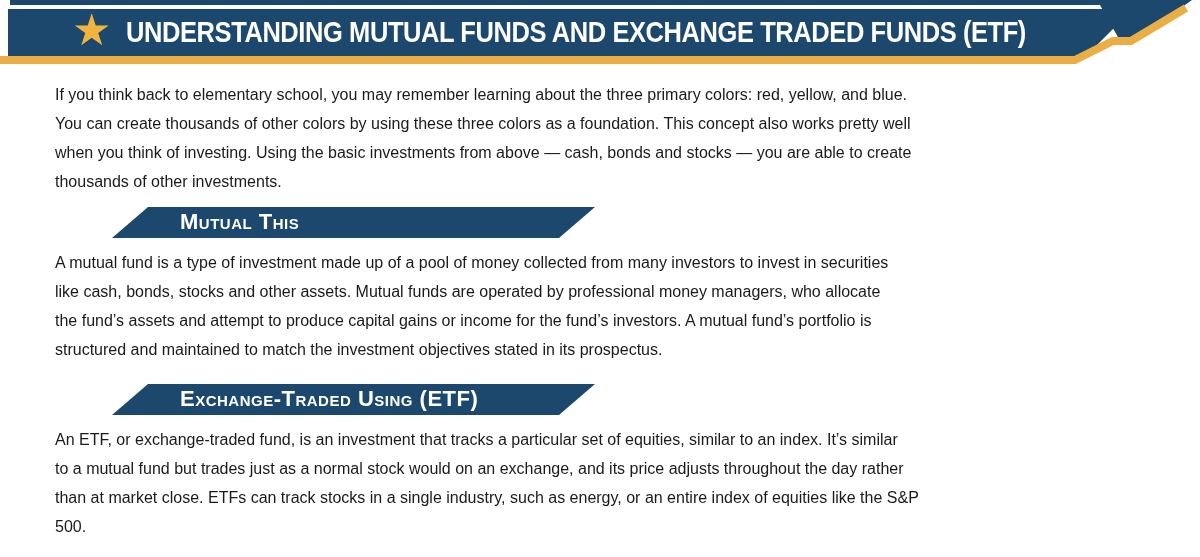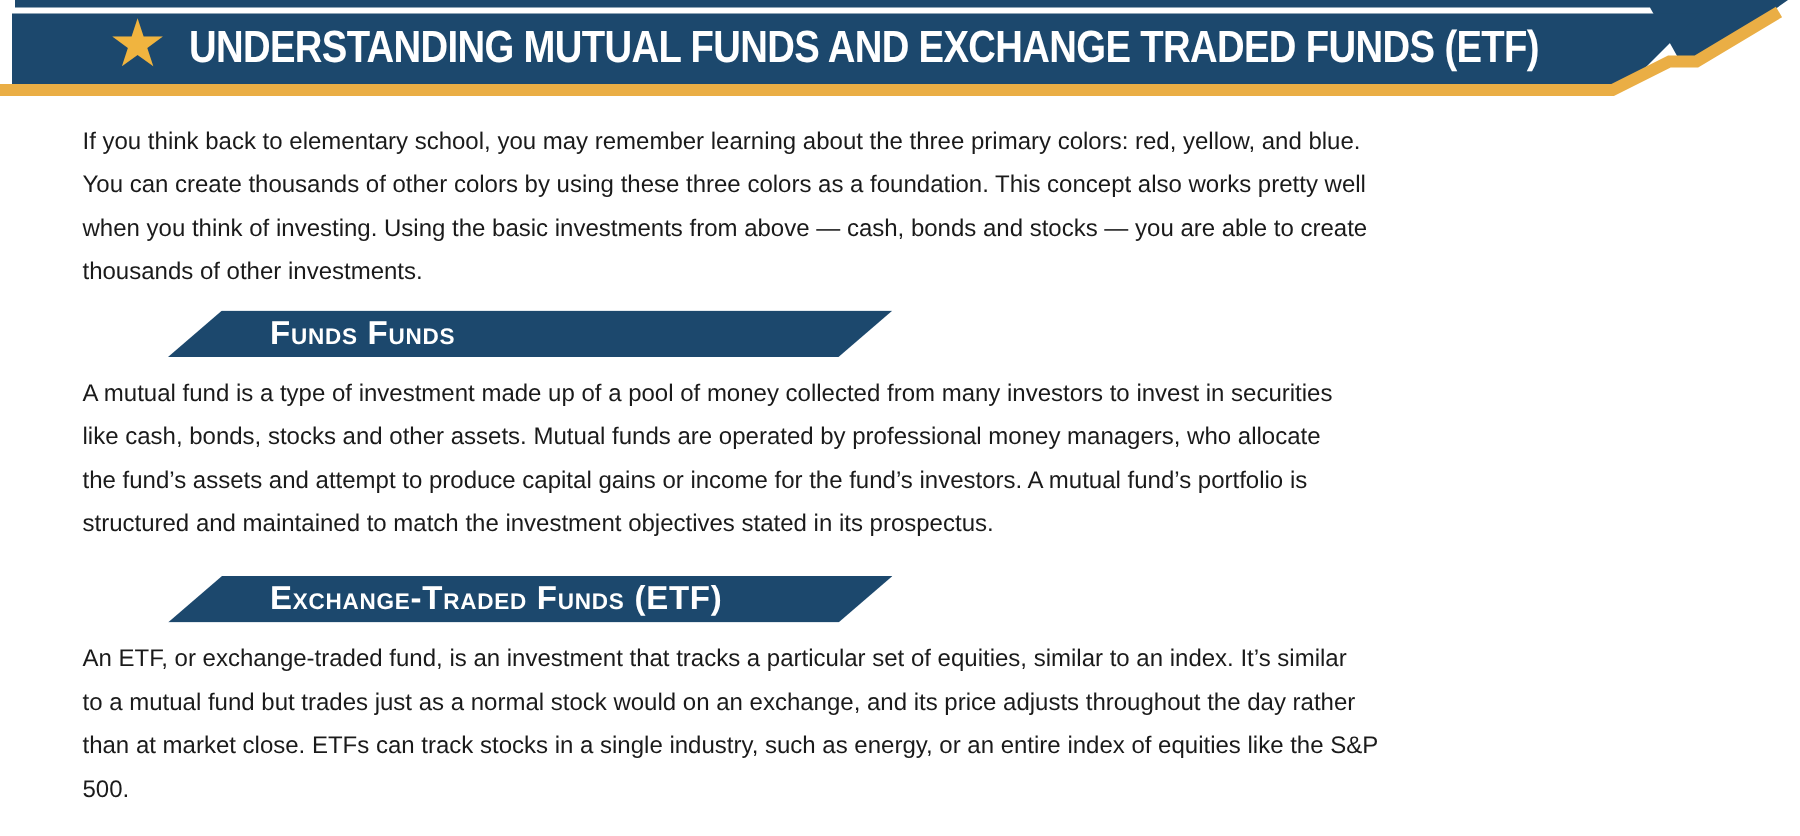--- a/index.html
+++ b/index.html
@@ -99,30 +99,30 @@
 </div>
 
 <div class="content">
 
   <p class="body-text intro-p">If you think back to elementary school, you may remember learning about the three primary colors: red, yellow, and blue.
 You can create thousands of other colors by using these three colors as a foundation. This concept also works pretty well
 when you think of investing. Using the basic investments from above — cash, bonds and stocks — you are able to create
 thousands of other investments.</p>
 
   <div class="section-banner banner-1">
-    <div class="label">Funds Funds</div>
+    <div class="label">Mutual This</div>
   </div>
 
   <p class="body-text section-p">A mutual fund is a type of investment made up of a pool of money collected from many investors to invest in securities
 like cash, bonds, stocks and other assets. Mutual funds are operated by professional money managers, who allocate
 the fund’s assets and attempt to produce capital gains or income for the fund’s investors. A mutual fund’s portfolio is
 structured and maintained to match the investment objectives stated in its prospectus.</p>
 
   <div class="section-banner banner-2">
-    <div class="label">Exchange-Traded Funds (ETF)</div>
+    <div class="label">Exchange-Traded Using (ETF)</div>
   </div>
 
   <p class="body-text section-p">An ETF, or exchange-traded fund, is an investment that tracks a particular set of equities, similar to an index. It’s similar
 to a mutual fund but trades just as a normal stock would on an exchange, and its price adjusts throughout the day rather
 than at market close. ETFs can track stocks in a single industry, such as energy, or an entire index of equities like the S&amp;P
 500.</p>
 
 </div>
 
 </body></html>

